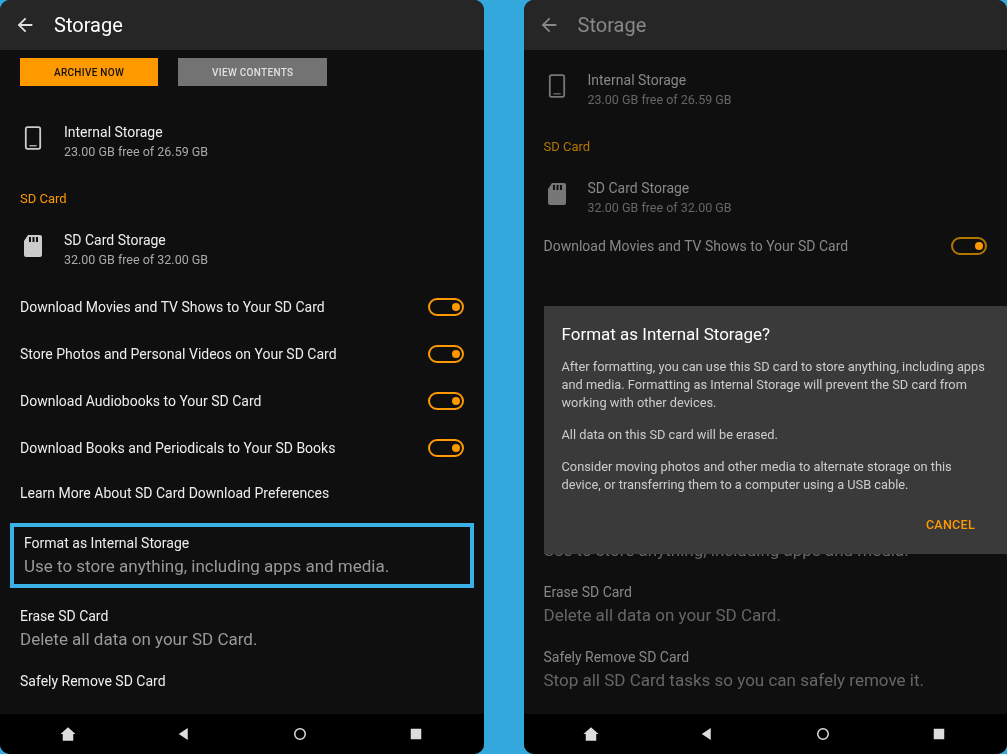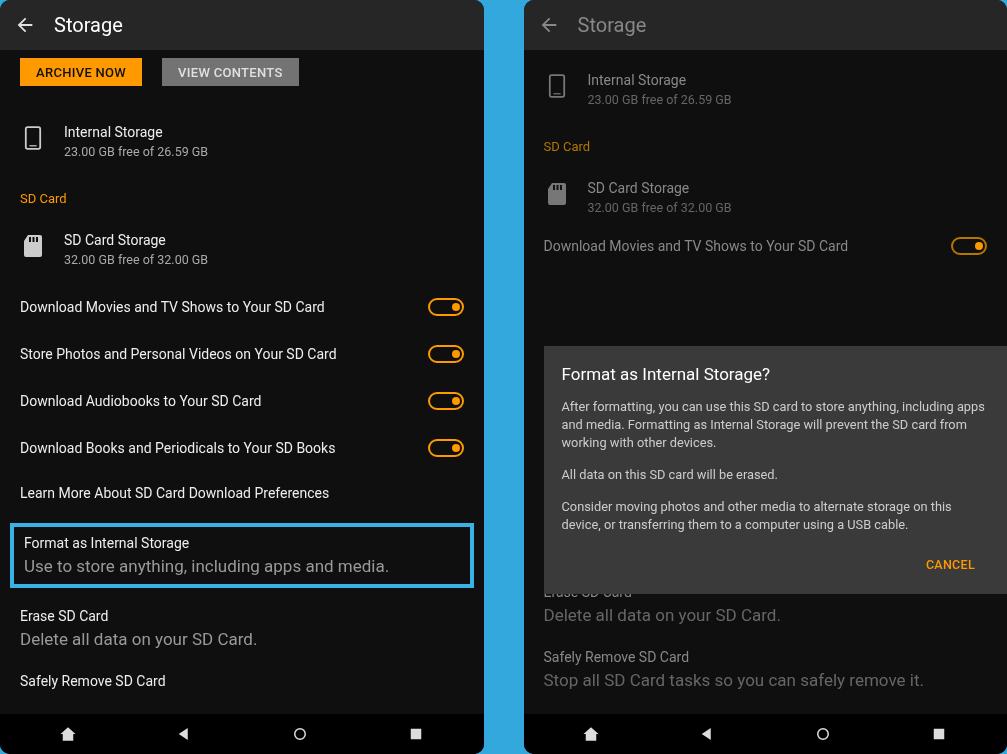--- a/index.html
+++ b/index.html
@@ -28,21 +28,21 @@
     align-items: center;
     padding: 0 14px;
     gap: 18px;
   }
   .header-back { color: #e0e0e0; display: flex; align-items: center; cursor: pointer; }
   .header-back svg { width: 22px; height: 22px; }
   .header-title { color: #fff; font-size: 20px; font-weight: 400; }
   .content { flex: 1; overflow: hidden; padding: 0 20px; position: relative; }
   .button-row { display: flex; gap: 20px; margin: 8px 0 20px 0; }
   .btn {
-    height: 28px; padding: 0 16px; font-size: 13px; font-weight: 500;
+    height: 28px; padding: 0 34px; font-size: 10px; font-weight: 500;
     display: flex; align-items: center; justify-content: center; cursor: pointer;
     letter-spacing: 0.3px;
   }
   .btn.primary { background: #ff9900; color: #111; }
   .btn.secondary { background: #737373; color: #e0e0e0; }
   .storage-row { display: flex; align-items: flex-start; gap: 22px; padding: 18px 0 16px 4px; }
   .storage-row .icon { color: #ccc; flex-shrink: 0; margin-top: 2px; }
   .storage-row .icon svg { width: 18px; height: 24px; }
   .storage-text .title { color: #eee; font-size: 14px; margin-bottom: 4px; }
   .storage-text .sub { color: #aaa; font-size: 12.5px; }
@@ -79,21 +79,21 @@
   .screen-right .content-dim .link-row { color: #888; }
   .screen-right .content-dim .action-row .title { color: #888; }
   .screen-right .content-dim .action-row .sub { color: #666; }
   .screen-right .toggle-row-bg {
     display:flex; align-items:center; justify-content:space-between;
     color:#888; font-size:14px; padding: 6px 0 0 0;
   }
   .dialog {
     position: absolute; left: 20px; right: 0; top: 256px;
     background: #3a3a3a; padding: 18px 18px 12px 18px;
-    color: #ddd; z-index: 10; margin-top: 40px;
+    color: #ddd; z-index: 10;
   }
   .dialog-title { color: #fff; font-size: 17px; margin-bottom: 14px; }
   .dialog-body p { font-size: 12.8px; line-height: 1.4; color: #ccc; margin-bottom: 14px; }
   .dialog-actions { display: flex; justify-content: flex-end; gap: 11px; margin-top: 8px; }
   .dialog-actions .dbtn {
     color: #ff9900; font-size: 12.5px; font-weight: 500; padding: 10px 14px;
     cursor: pointer; letter-spacing: 0.3px;
   }
   .dialog-actions .dbtn.highlight {
     border: 4px solid #3ab1e5; margin: -4px -4px -4px 4px;

